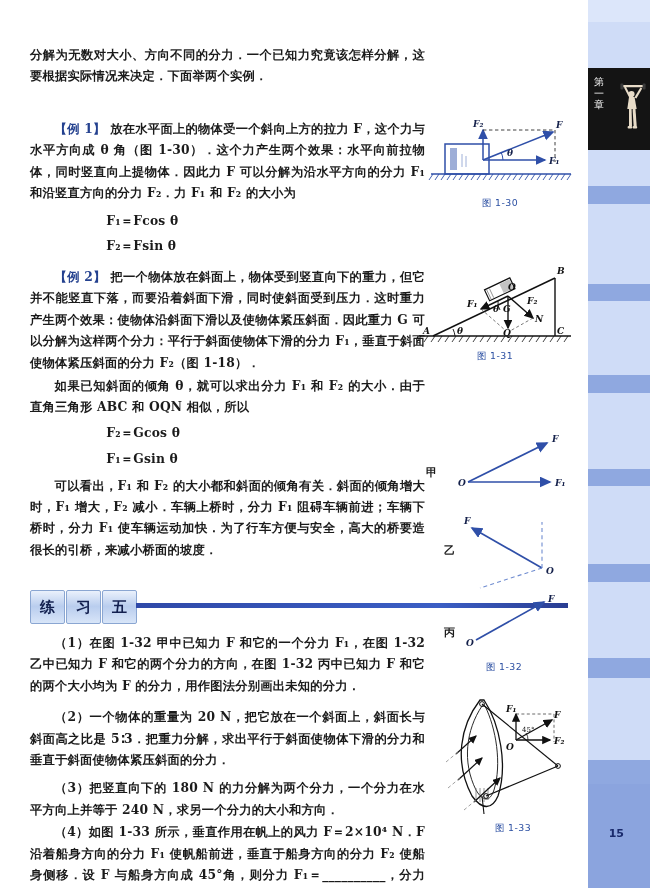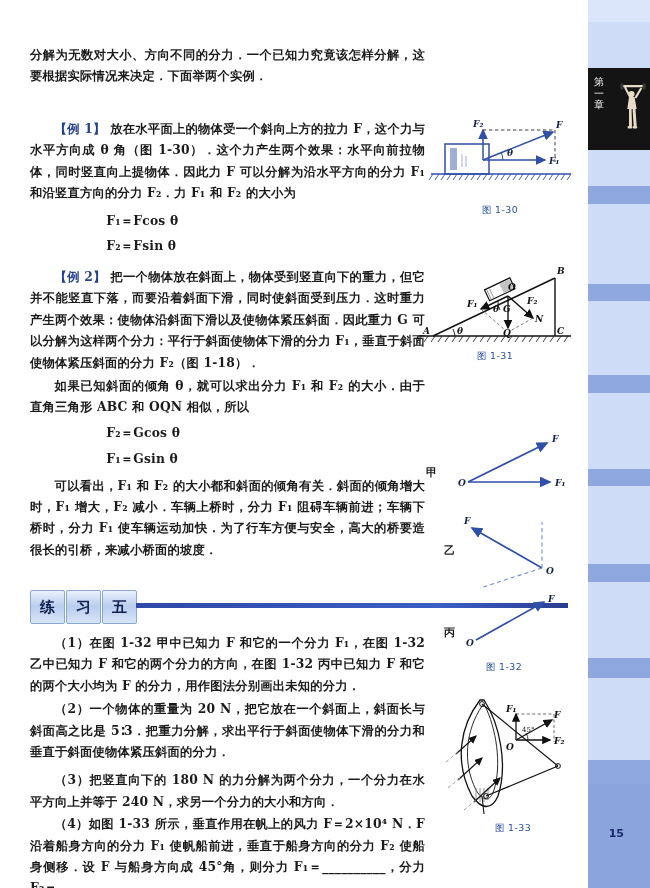--- a/index.html
+++ b/index.html
@@ -166,21 +166,21 @@
       <div class="ex-tabs">
         <div class="ex-tab">练</div>
         <div class="ex-tab">习</div>
         <div class="ex-tab">五</div>
       </div>
       <div class="ex-rule"></div>
     </div>
 
     <div class="blk" style="left:30px;top:632px;width:395px;">
       <p class="body indent">（1）在图 1-32 甲中已知力 F 和它的一个分力 F₁，在图 1-32 乙中已知力 F 和它的两个分力的方向，在图 1-32 丙中已知力 F 和它的两个大小均为 F 的分力，用作图法分别画出未知的分力．</p>
-      <p class="body indent" style="margin-top:2px;">（2）一个物体的重量为 20 N，把它放在一个斜面上，斜面长与斜面高之比是 5∶3．把重力分解，求出平行于斜面使物体下滑的分力和垂直于斜面使物体紧压斜面的分力．</p>
+      <p class="body indent" style="margin-top:10px;">（2）一个物体的重量为 20 N，把它放在一个斜面上，斜面长与斜面高之比是 5∶3．把重力分解，求出平行于斜面使物体下滑的分力和垂直于斜面使物体紧压斜面的分力．</p>
       <p class="body indent" style="margin-top:7px;">（3）把竖直向下的 180 N 的力分解为两个分力，一个分力在水平方向上并等于 240 N，求另一个分力的大小和方向．</p>
       <p class="body indent" style="margin-top:1px;">（4）如图 1-33 所示，垂直作用在帆上的风力 F＝2×10⁴ N．F 沿着船身方向的分力 F₁ 使帆船前进，垂直于船身方向的分力 F₂ 使船身侧移．设 F 与船身方向成 45°角，则分力 F₁＝__________，分力 F₂＝__________．</p>
     </div>
 
     <div class="blk" style="left:425px;top:112px;width:150px;">
       <svg width="150" height="78" viewBox="0 0 150 78">
         <defs>
           <marker id="ah" markerWidth="7" markerHeight="7" refX="6" refY="3.2" orient="auto">
             <path d="M0,0 L7,3.2 L0,6.4 z" fill="#2f4fa8"></path>
           </marker>
@@ -230,21 +230,21 @@
           <line x1="58" y1="18" x2="130" y2="18"></line>
           <line x1="130" y1="18" x2="130" y2="50"></line>
         </g>
 
         <path d="M78 48 A20 20 0 0 0 76 40" fill="none" stroke="#2f4fa8" stroke-width="1"></path>
         <text class="fg-lab" x="82" y="44">θ</text>
         <text class="fg-lab" x="131" y="16">F</text>
         <text class="fg-lab" x="124" y="52">F₁</text>
         <text class="fg-lab" x="48" y="15">F₂</text>
       </svg>
-      <div class="figcap" style="margin-top:14px;">图 1-30</div>
+      <div class="figcap" style="margin-top:7px;">图 1-30</div>
     </div>
 
     <div class="blk" style="left:415px;top:262px;width:160px;">
       <svg width="160" height="86" viewBox="0 0 160 86">
 
         <line x1="4" y1="74" x2="156" y2="74" stroke="#111" stroke-width="1.3"></line>
         <g stroke="#111" stroke-width="0.8">
           <line x1="6" y1="74" x2="2" y2="80"></line>
             <line x1="13" y1="74" x2="9" y2="80"></line>
           <line x1="20" y1="74" x2="16" y2="80"></line>

